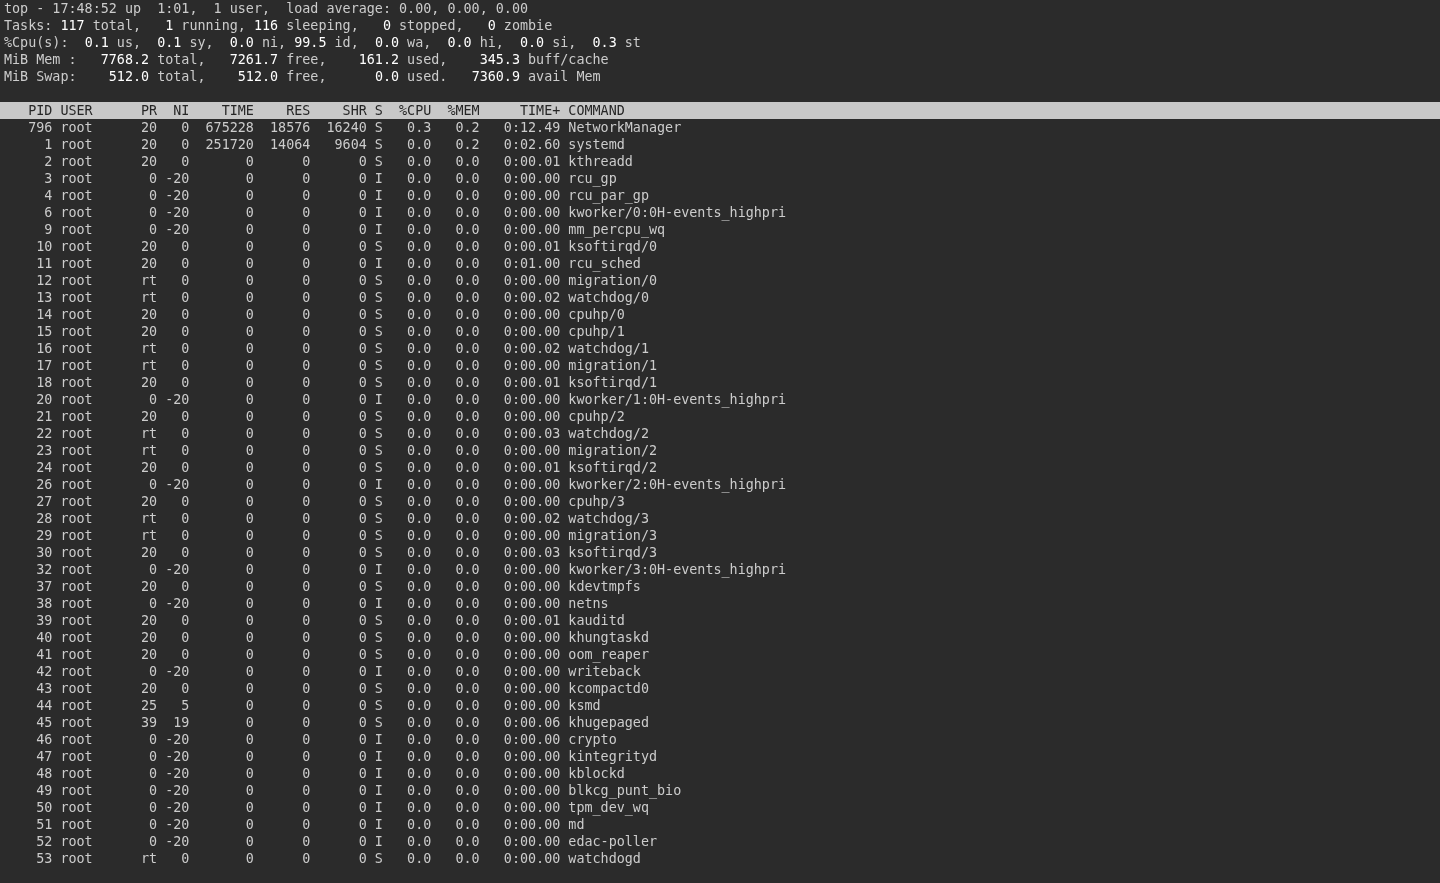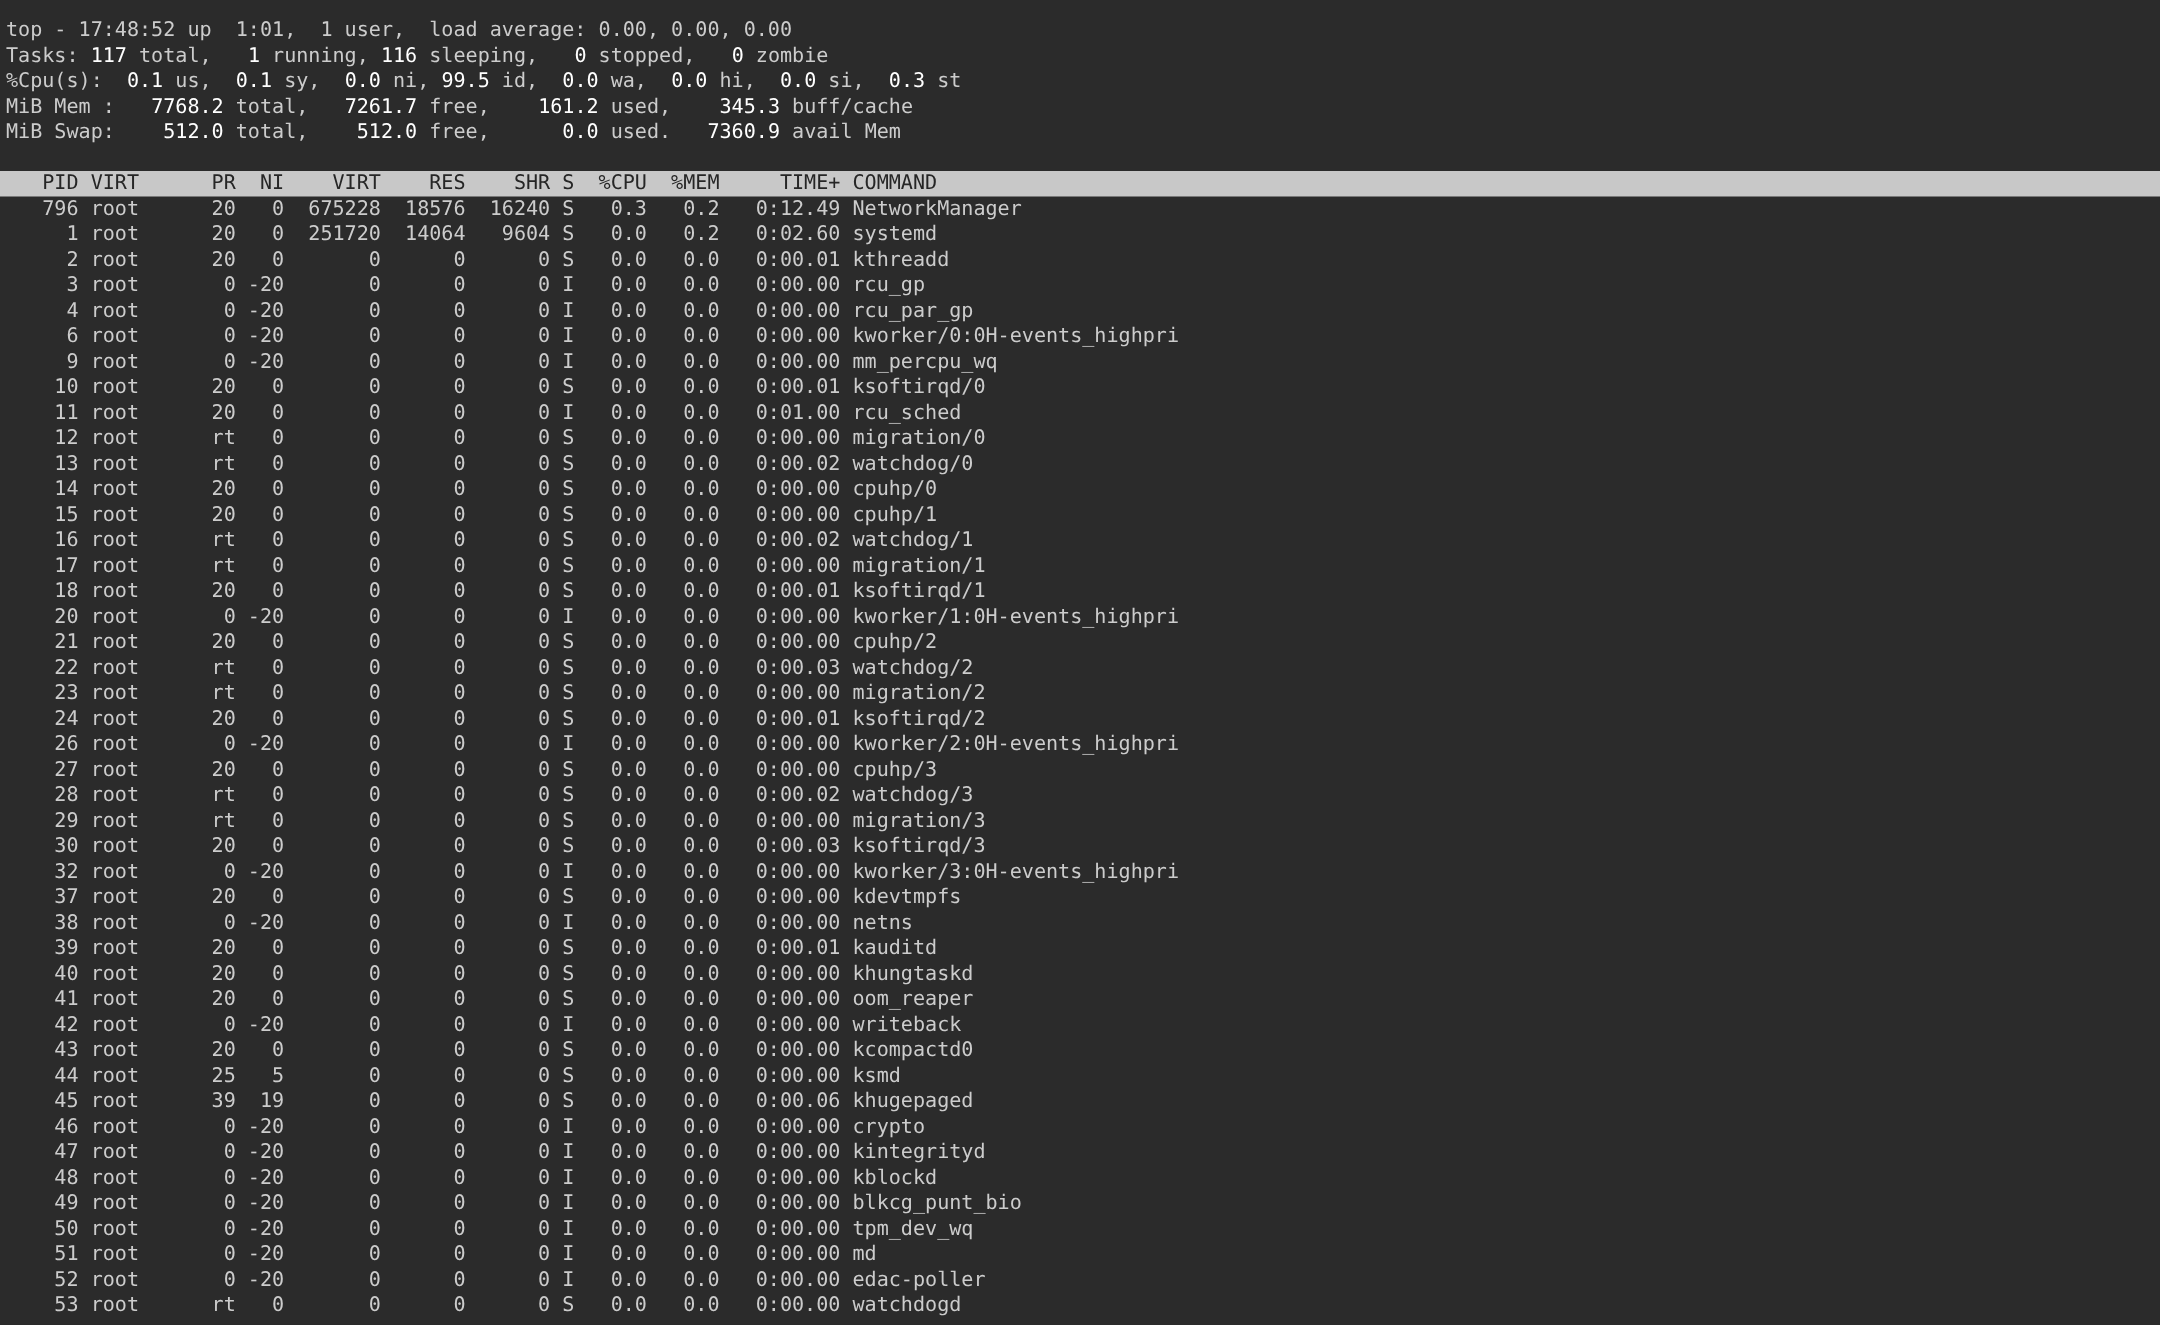--- a/index.html
+++ b/index.html
@@ -3,26 +3,26 @@
 <meta charset="utf-8">
 <title>top</title>
 <style>
   html,body{margin:0;padding:0}
   body{
     width:1440px;height:883px;overflow:hidden;
     background:#2b2b2b;
     font-family:"DejaVu Sans Mono","Liberation Mono",monospace;
     font-size:13.4px;line-height:17px;color:#cccccc;
   }
-  .screen{padding-top:12px}
+  .screen{padding-top:0}
   .summary,.rows{white-space:pre}
   .line,.colhead,.row{white-space:pre;height:17px;padding-left:4px}
   .colhead{background:#c8c8c8;color:#262626;margin-top:17px;width:1436px}
   .b{font-weight:normal;color:#ffffff}
 </style>
 </head>
 <body style="background: rgb(43, 43, 43); color: rgb(204, 204, 204);">
 
 <div class="screen">
   <div class="summary" id="summary"><div class="line"><span>top - 17:48:52 up  1:01,  1 user,  load average: 0.00, 0.00, 0.00</span></div><div class="line"><span>Tasks: </span><span class="b" style="color: rgb(255, 255, 255);">117</span><span> total,   </span><span class="b" style="color: rgb(255, 255, 255);">1</span><span> running, </span><span class="b" style="color: rgb(255, 255, 255);">116</span><span> sleeping,   </span><span class="b" style="color: rgb(255, 255, 255);">0</span><span> stopped,   </span><span class="b" style="color: rgb(255, 255, 255);">0</span><span> zombie</span></div><div class="line"><span>%Cpu(s):  </span><span class="b" style="color: rgb(255, 255, 255);">0.1</span><span> us,  </span><span class="b" style="color: rgb(255, 255, 255);">0.1</span><span> sy,  </span><span class="b" style="color: rgb(255, 255, 255);">0.0</span><span> ni, </span><span class="b" style="color: rgb(255, 255, 255);">99.5</span><span> id,  </span><span class="b" style="color: rgb(255, 255, 255);">0.0</span><span> wa,  </span><span class="b" style="color: rgb(255, 255, 255);">0.0</span><span> hi,  </span><span class="b" style="color: rgb(255, 255, 255);">0.0</span><span> si,  </span><span class="b" style="color: rgb(255, 255, 255);">0.3</span><span> st</span></div><div class="line"><span>MiB Mem :   </span><span class="b" style="color: rgb(255, 255, 255);">7768.2</span><span> total,   </span><span class="b" style="color: rgb(255, 255, 255);">7261.7</span><span> free,    </span><span class="b" style="color: rgb(255, 255, 255);">161.2</span><span> used,    </span><span class="b" style="color: rgb(255, 255, 255);">345.3</span><span> buff/cache</span></div><div class="line"><span>MiB Swap:    </span><span class="b" style="color: rgb(255, 255, 255);">512.0</span><span> total,    </span><span class="b" style="color: rgb(255, 255, 255);">512.0</span><span> free,      </span><span class="b" style="color: rgb(255, 255, 255);">0.0</span><span> used.   </span><span class="b" style="color: rgb(255, 255, 255);">7360.9</span><span> avail Mem</span></div></div>
-  <div class="colhead" id="colhead" style="background: rgb(200, 200, 200); color: rgb(38, 38, 38);">   PID VIRT      PR  NI    VIRT    RES    SHR S  %CPU  %MEM     TIME+ COMMAND</div>
+  <div class="colhead" id="colhead" style="background: rgb(200, 200, 200); color: rgb(38, 38, 38);">   PID USER      PR  NI    TIME    RES    SHR S  %CPU  %MEM     TIME+ COMMAND</div>
   <div class="rows" id="rows"><div class="row">   796 root      20   0  675228  18576  16240 S   0.3   0.2   0:12.49 NetworkManager</div><div class="row">     1 root      20   0  251720  14064   9604 S   0.0   0.2   0:02.60 systemd</div><div class="row">     2 root      20   0       0      0      0 S   0.0   0.0   0:00.01 kthreadd</div><div class="row">     3 root       0 -20       0      0      0 I   0.0   0.0   0:00.00 rcu_gp</div><div class="row">     4 root       0 -20       0      0      0 I   0.0   0.0   0:00.00 rcu_par_gp</div><div class="row">     6 root       0 -20       0      0      0 I   0.0   0.0   0:00.00 kworker/0:0H-events_highpri</div><div class="row">     9 root       0 -20       0      0      0 I   0.0   0.0   0:00.00 mm_percpu_wq</div><div class="row">    10 root      20   0       0      0      0 S   0.0   0.0   0:00.01 ksoftirqd/0</div><div class="row">    11 root      20   0       0      0      0 I   0.0   0.0   0:01.00 rcu_sched</div><div class="row">    12 root      rt   0       0      0      0 S   0.0   0.0   0:00.00 migration/0</div><div class="row">    13 root      rt   0       0      0      0 S   0.0   0.0   0:00.02 watchdog/0</div><div class="row">    14 root      20   0       0      0      0 S   0.0   0.0   0:00.00 cpuhp/0</div><div class="row">    15 root      20   0       0      0      0 S   0.0   0.0   0:00.00 cpuhp/1</div><div class="row">    16 root      rt   0       0      0      0 S   0.0   0.0   0:00.02 watchdog/1</div><div class="row">    17 root      rt   0       0      0      0 S   0.0   0.0   0:00.00 migration/1</div><div class="row">    18 root      20   0       0      0      0 S   0.0   0.0   0:00.01 ksoftirqd/1</div><div class="row">    20 root       0 -20       0      0      0 I   0.0   0.0   0:00.00 kworker/1:0H-events_highpri</div><div class="row">    21 root      20   0       0      0      0 S   0.0   0.0   0:00.00 cpuhp/2</div><div class="row">    22 root      rt   0       0      0      0 S   0.0   0.0   0:00.03 watchdog/2</div><div class="row">    23 root      rt   0       0      0      0 S   0.0   0.0   0:00.00 migration/2</div><div class="row">    24 root      20   0       0      0      0 S   0.0   0.0   0:00.01 ksoftirqd/2</div><div class="row">    26 root       0 -20       0      0      0 I   0.0   0.0   0:00.00 kworker/2:0H-events_highpri</div><div class="row">    27 root      20   0       0      0      0 S   0.0   0.0   0:00.00 cpuhp/3</div><div class="row">    28 root      rt   0       0      0      0 S   0.0   0.0   0:00.02 watchdog/3</div><div class="row">    29 root      rt   0       0      0      0 S   0.0   0.0   0:00.00 migration/3</div><div class="row">    30 root      20   0       0      0      0 S   0.0   0.0   0:00.03 ksoftirqd/3</div><div class="row">    32 root       0 -20       0      0      0 I   0.0   0.0   0:00.00 kworker/3:0H-events_highpri</div><div class="row">    37 root      20   0       0      0      0 S   0.0   0.0   0:00.00 kdevtmpfs</div><div class="row">    38 root       0 -20       0      0      0 I   0.0   0.0   0:00.00 netns</div><div class="row">    39 root      20   0       0      0      0 S   0.0   0.0   0:00.01 kauditd</div><div class="row">    40 root      20   0       0      0      0 S   0.0   0.0   0:00.00 khungtaskd</div><div class="row">    41 root      20   0       0      0      0 S   0.0   0.0   0:00.00 oom_reaper</div><div class="row">    42 root       0 -20       0      0      0 I   0.0   0.0   0:00.00 writeback</div><div class="row">    43 root      20   0       0      0      0 S   0.0   0.0   0:00.00 kcompactd0</div><div class="row">    44 root      25   5       0      0      0 S   0.0   0.0   0:00.00 ksmd</div><div class="row">    45 root      39  19       0      0      0 S   0.0   0.0   0:00.06 khugepaged</div><div class="row">    46 root       0 -20       0      0      0 I   0.0   0.0   0:00.00 crypto</div><div class="row">    47 root       0 -20       0      0      0 I   0.0   0.0   0:00.00 kintegrityd</div><div class="row">    48 root       0 -20       0      0      0 I   0.0   0.0   0:00.00 kblockd</div><div class="row">    49 root       0 -20       0      0      0 I   0.0   0.0   0:00.00 blkcg_punt_bio</div><div class="row">    50 root       0 -20       0      0      0 I   0.0   0.0   0:00.00 tpm_dev_wq</div><div class="row">    51 root       0 -20       0      0      0 I   0.0   0.0   0:00.00 md</div><div class="row">    52 root       0 -20       0      0      0 I   0.0   0.0   0:00.00 edac-poller</div><div class="row">    53 root      rt   0       0      0      0 S   0.0   0.0   0:00.00 watchdogd</div></div>
 </div>
 
 </body></html>

